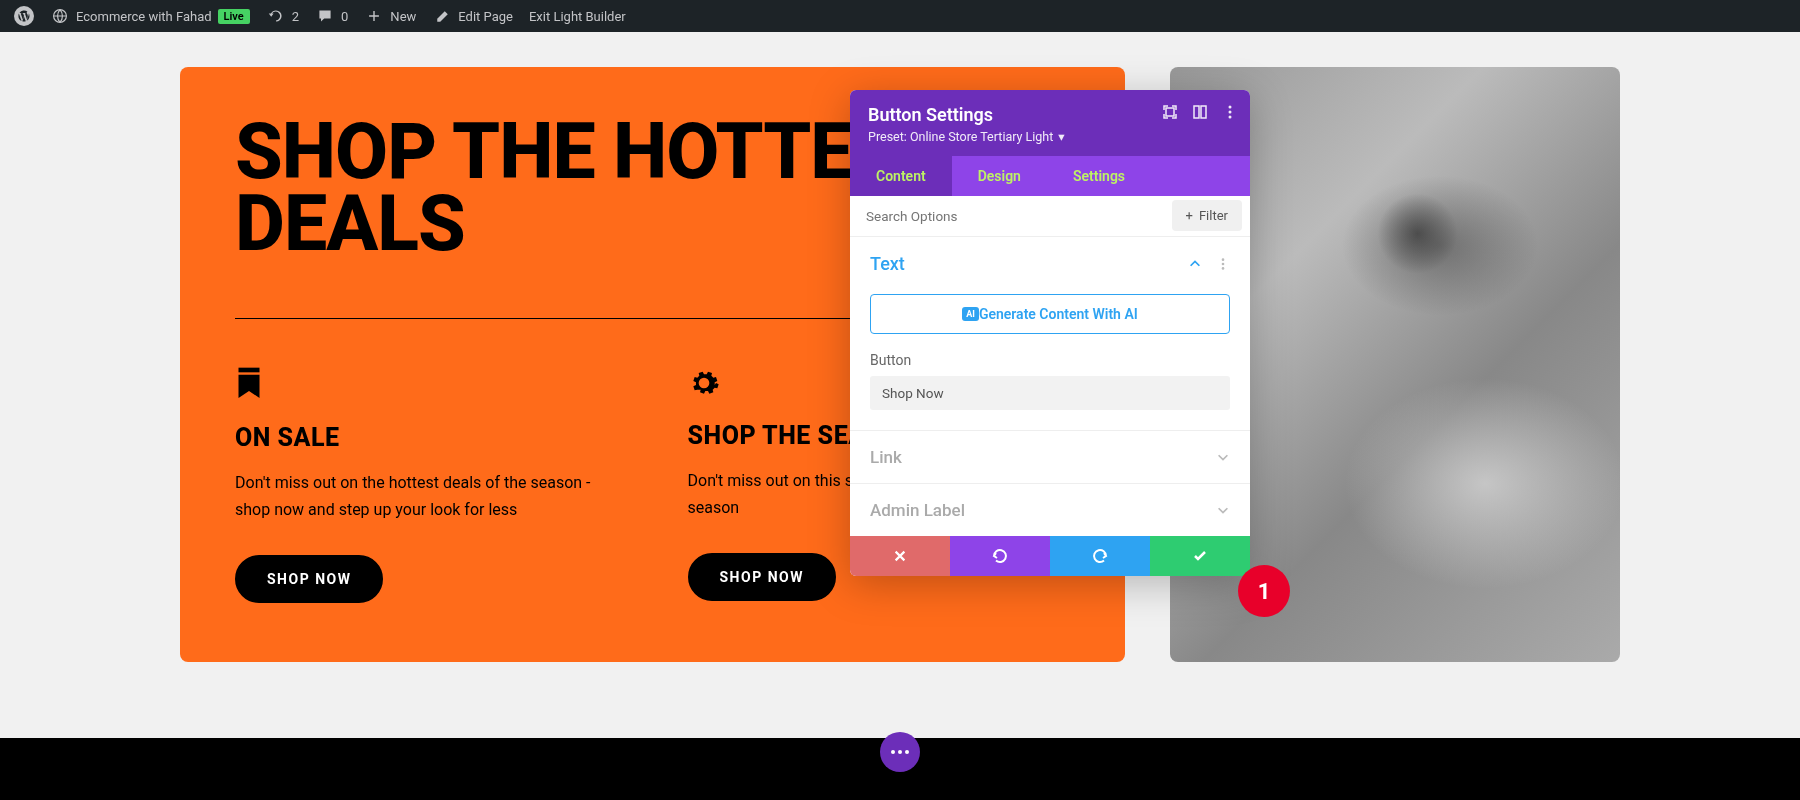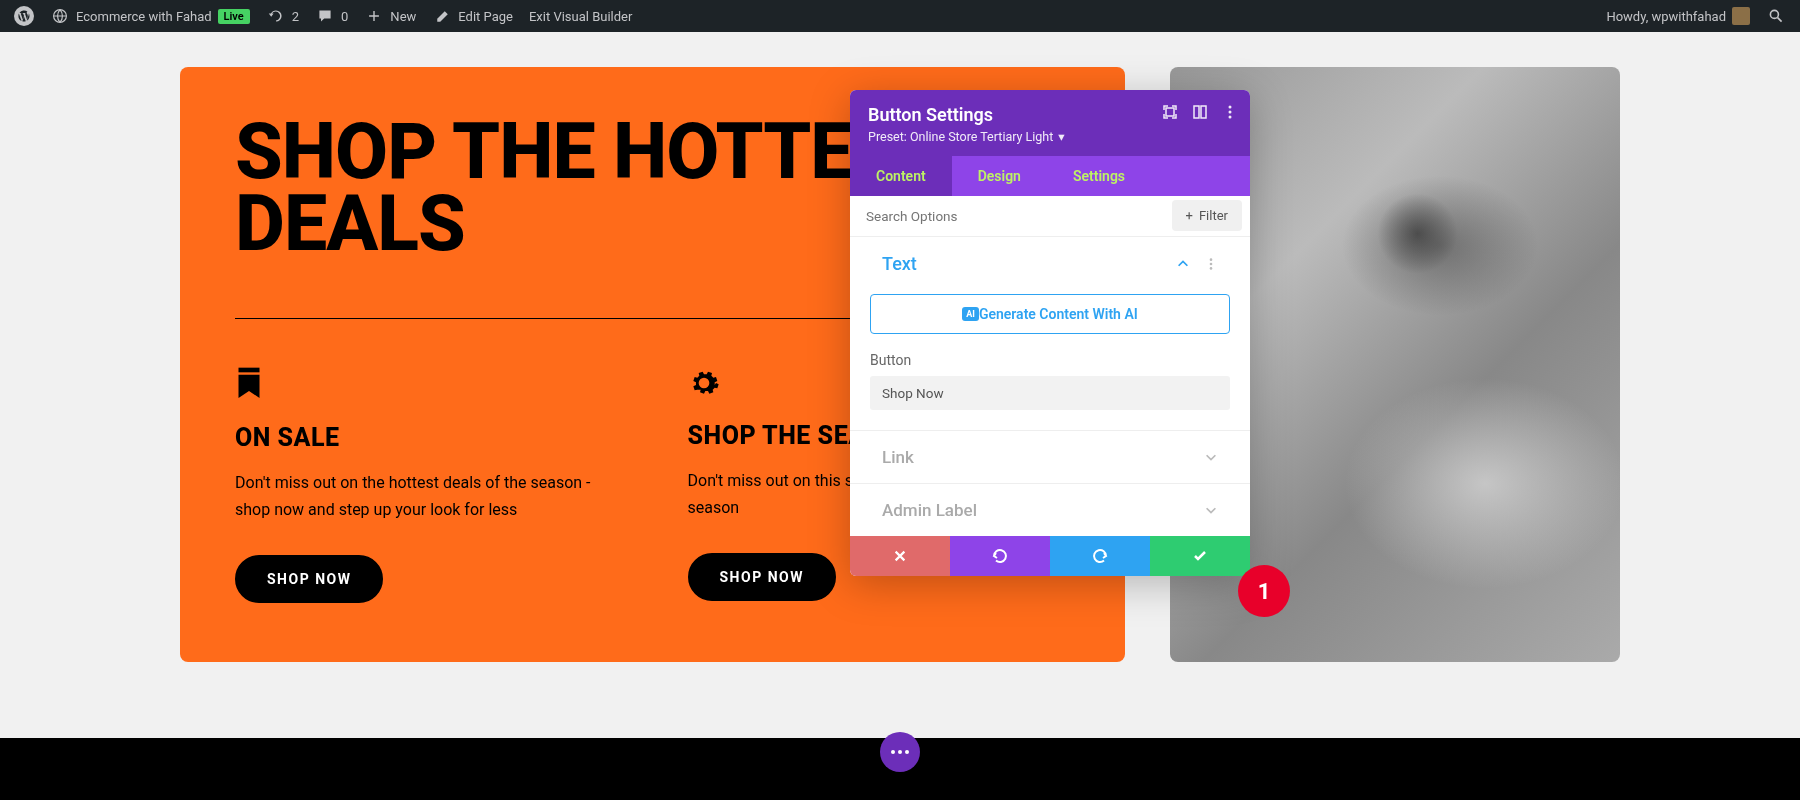--- a/index.html
+++ b/index.html
@@ -48,21 +48,21 @@
 .panel-preset { font-size: 12.5px; opacity: 0.9; display: flex; align-items: center; gap: 5px; }
 .panel-head-icons { position: absolute; top: 14px; right: 12px; display: flex; gap: 14px; }
 .panel-head-icons .hi { width: 16px; height: 16px; cursor: pointer; opacity: 0.9; }
 .panel-tabs { display: flex; background: #8e44e8; }
 .panel-tab { flex: 0 0 auto; padding: 12px 26px; color: #bef264; font-size: 14px; font-weight: 600; cursor: pointer; }
 .panel-tab.active { background: #6c2eb9; }
 .panel-search { display: flex; align-items: flex-start; border-bottom: 1px solid #eee; }
 .panel-search input { flex: 1; border: none; padding: 12px 16px; font-size: 13.5px; outline: none; color: #999; }
 .filter-btn { display: flex; align-items: center; gap: 6px; padding: 8px 14px; margin: 4px 8px 4px 0; background: #f0f0f0; border-radius: 4px; font-size: 13px; cursor: pointer; color: #555; }
 .panel-body { padding: 0; }
-.section-head { display: flex; align-items: center; justify-content: space-between; padding: 16px 32px; cursor: pointer; text-align: center; }
+.section-head { display: flex; align-items: center; justify-content: space-between; padding: 16px 20px; cursor: pointer; text-align: center; }
 .section-head.open .st { color: #2ea3f2; font-size: 18px; font-weight: 500; }
 .section-head .st { color: #aaa; font-size: 17px; font-weight: 500; }
 .section-head-right { display: flex; align-items: center; gap: 14px; color: #999; }
 .ai-btn { margin: 4px 20px 18px; border: 1.5px solid #2ea3f2; border-radius: 4px; padding: 11px; text-align: center; color: #2ea3f2; font-size: 14px; font-weight: 600; cursor: pointer; display: flex; align-items: center; justify-content: center; }
 .ai-badge { background: #2ea3f2; color: #fff; font-size: 9px; font-weight: 700; padding: 2px 4px; border-radius: 3px; }
 .field-group { padding: 0 20px 20px; }
 .field-label { font-size: 14px; color: #666; margin-bottom: 8px; }
 .field-input { width: 100%; background: #f2f2f2; border: none; border-radius: 3px; padding: 9px 12px; font-size: 13.5px; color: #555; outline: none; }
 .section-divider { border-top: 1px solid #eee; }
 
@@ -126,35 +126,21 @@
     </div>
     <div class="admin-item">
       <span class="admin-icon">
         <svg viewBox="0 0 20 20" width="15" height="15" fill="currentColor">
             <path d="M13 3l4 4-10 10H3v-4z"></path>
           </svg>
       </span>
       <span>Edit Page</span>
     </div>
     <div class="admin-item">
-      <span>Exit Visual Builder</span>
-    </div>
-  </div>
-  <div class="admin-right">
-    <div class="admin-item">
-      <span>Howdy, wpwithfahad</span>
-      <span class="avatar"></span>
-    </div>
-    <div class="admin-item">
-      <span class="admin-icon">
-        <svg viewBox="0 0 20 20" width="16" height="16" fill="currentColor">
-            <circle cx="8" cy="8" r="5" fill="none" stroke="currentColor" stroke-width="2"></circle>
-            <path d="M12 12l5 5" stroke="currentColor" stroke-width="2"></path>
-          </svg>
-      </span>
+      <span>Exit Light Builder</span>
     </div>
   </div>
 </div>
 
 <div class="canvas">
   <div class="hero-row">
     <div class="orange-col">
       <h1 class="hero-title">SHOP THE HOTTEST DEALS</h1>
       <hr class="hr">
       <div class="two-col">

